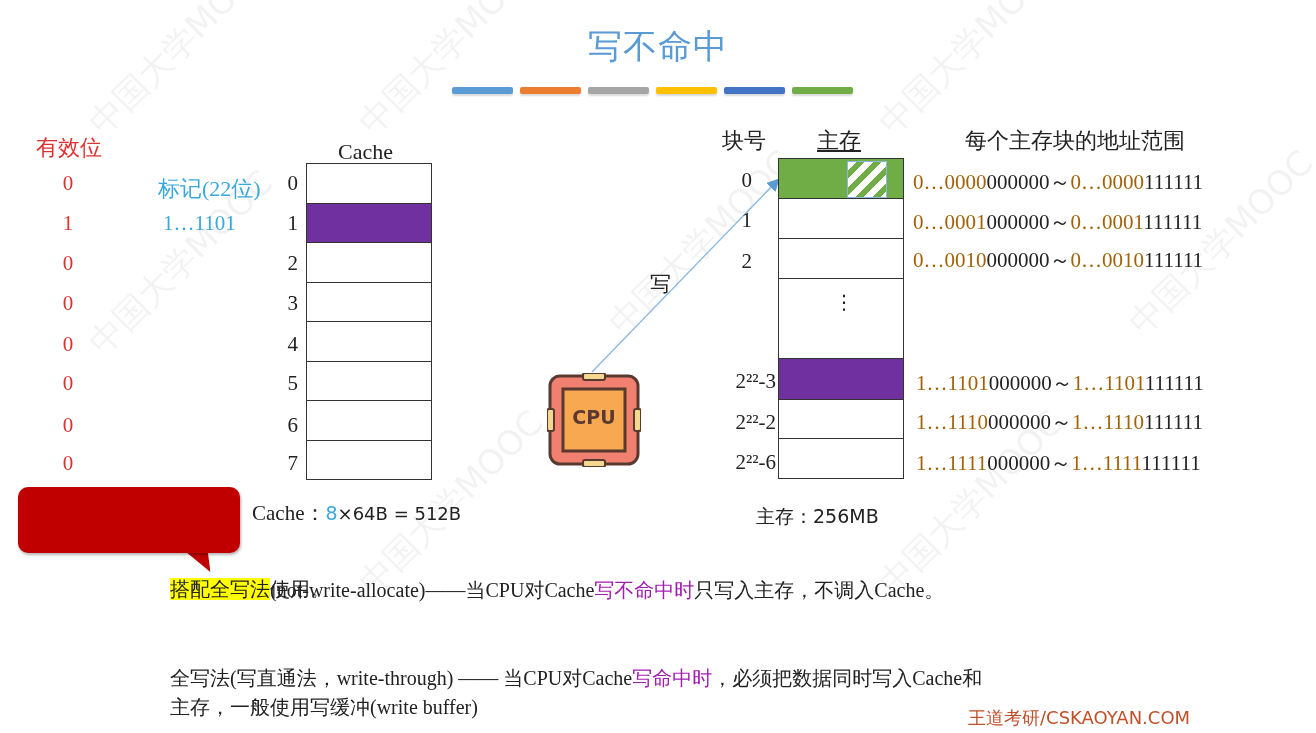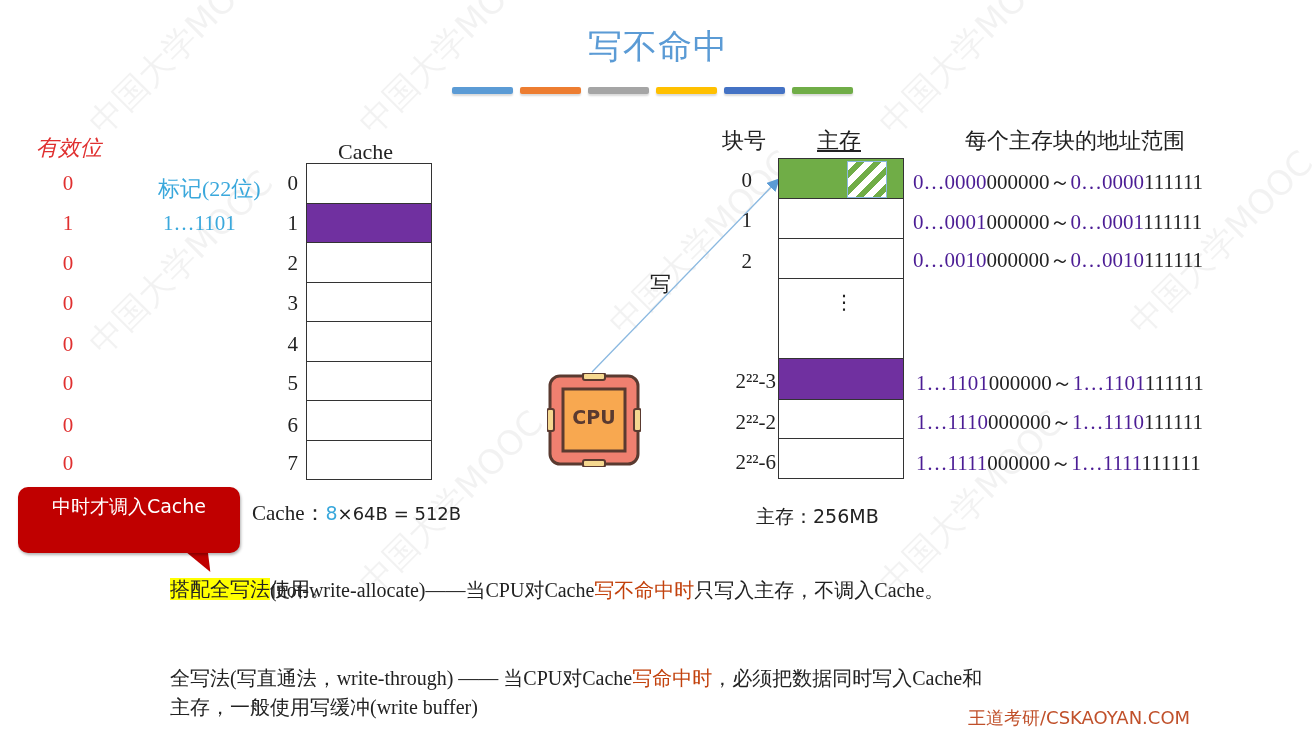--- a/index.html
+++ b/index.html
@@ -17,29 +17,29 @@
   .tag { color:#3aa8dc; font-size:21px; }
   .idx { font-size:21px; color:#222; text-align:right; width:30px; }
   .cache-box { left:306px; top:163px; width:124px; border:1.5px solid #333; }
   .cache-line { height:38.5px; border-bottom:1.5px solid #333; background:#fff; }
   .cache-line:last-child { border-bottom:none; }
   .cache-line.hit { background:#7030a0; }
   .mem-box { left:778px; top:158px; width:124px; border:1.5px solid #333; }
   .mem-line { border-bottom:1.5px solid #333; background:#fff; position:relative; }
   .mem-line:last-child { border-bottom:none; }
   .addr { font-size:21px; white-space:nowrap; }
-  .addr .b { color:#4c1d95; }
+  .addr .b { color:#a16207; }
   .addr .k { color:#222; }
   .sans { font-family:"DejaVu Sans", sans-serif; }
   .callout { left:18px; top:487px; width:222px; height:66px; background:#c00000; border-radius:10px;
              color:#fff; font-family:"DejaVu Sans", sans-serif; font-size:19px; text-align:center; line-height:26px; padding-top:6px; box-sizing:border-box;
              box-shadow:1px 2px 3px rgba(0,0,0,0.3); }
   .callout-tail { left:190px; top:550px; width:0; height:0; border-left:14px solid transparent; border-right:10px solid transparent; border-top:22px solid #c00000; transform:skewX(30deg); }
   .para { font-size:20px; color:#222; }
-  .red { color:#c2410c; }
+  .red { color:#a21caf; }
   .hl { background:#ffff00; }
   .wm { color:rgba(0,0,0,0.05); font-family:"DejaVu Sans", sans-serif; font-size:34px; transform:rotate(-45deg); white-space:nowrap; }
 </style>
 </head>
 <body>
 
 <div class="abs wm" style="left:60px;top:20px;">中国大学MOOC</div>
 <div class="abs wm" style="left:330px;top:20px;">中国大学MOOC</div>
 <div class="abs wm" style="left:850px;top:20px;">中国大学MOOC</div>
 <div class="abs wm" style="left:60px;top:240px;">中国大学MOOC</div>
@@ -51,21 +51,21 @@
 <div class="abs title">写不命中</div>
 <div class="abs bar-row">
   <div class="bar" style="background:#5b9bd5"></div>
   <div class="bar" style="background:#ed7d31"></div>
   <div class="bar" style="background:#a5a5a5"></div>
   <div class="bar" style="background:#ffc000"></div>
   <div class="bar" style="background:#4472c4"></div>
   <div class="bar" style="background:#70ad47"></div>
 </div>
 
-<div class="abs hdr-red" style="left:36px;top:133px;font-style:italic;">有效位</div>
+<div class="abs hdr-red" style="left:36px;top:133px;">有效位</div>
 <div class="abs hdr-blue" style="left:158px;top:133px;margin-top:41px;">标记(22位)</div>
 <div class="abs hdr-dark" style="left:338px;top:128px;margin-top:11px;">Cache</div>
 
 <div class="abs valid" style="left:53px;top:171px;">0</div>
 <div class="abs valid" style="left:53px;top:211px;">1</div>
 <div class="abs valid" style="left:53px;top:251px;">0</div>
 <div class="abs valid" style="left:53px;top:291px;">0</div>
 <div class="abs valid" style="left:53px;top:332px;">0</div>
 <div class="abs valid" style="left:53px;top:371px;">0</div>
 <div class="abs valid" style="left:53px;top:413px;">0</div>
@@ -92,21 +92,20 @@
   <div class="cache-line"></div>
   <div class="cache-line"></div>
 </div>
 
 <div class="abs" style="left:252px;top:499px;font-size:21px;white-space:nowrap;">
   <span>Cache：</span><span class="sans" style="color:#3aa8dc;font-size:19px;">8</span><span class="sans" style="font-size:18px;">×64B = 512B</span>
 </div>
 
 <div class="abs callout-tail"></div>
 <div class="abs callout">
-  <div>中时才调入Cache</div>
 </div>
 
 <svg class="abs" style="left:540px;top:160px;" width="250" height="320">
   <defs>
     <marker id="ah" markerWidth="10" markerHeight="10" refX="8" refY="5" orient="auto">
       <path d="M0,0 L10,5 L0,10 z" fill="#5b9bd5"></path>
     </marker>
   </defs>
   <line x1="52" y1="212" x2="238" y2="20" stroke="#8ab8e0" stroke-width="1.3" marker-end="url(#ah)"></line>
 </svg>

